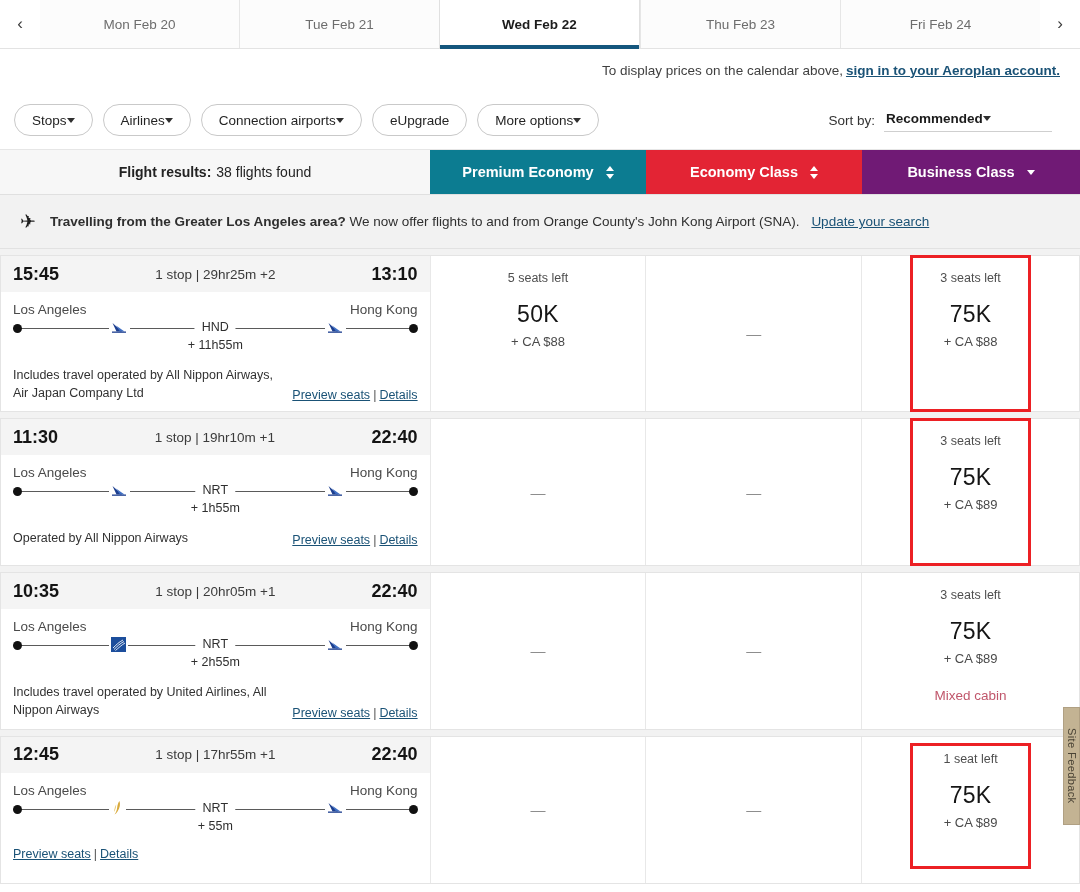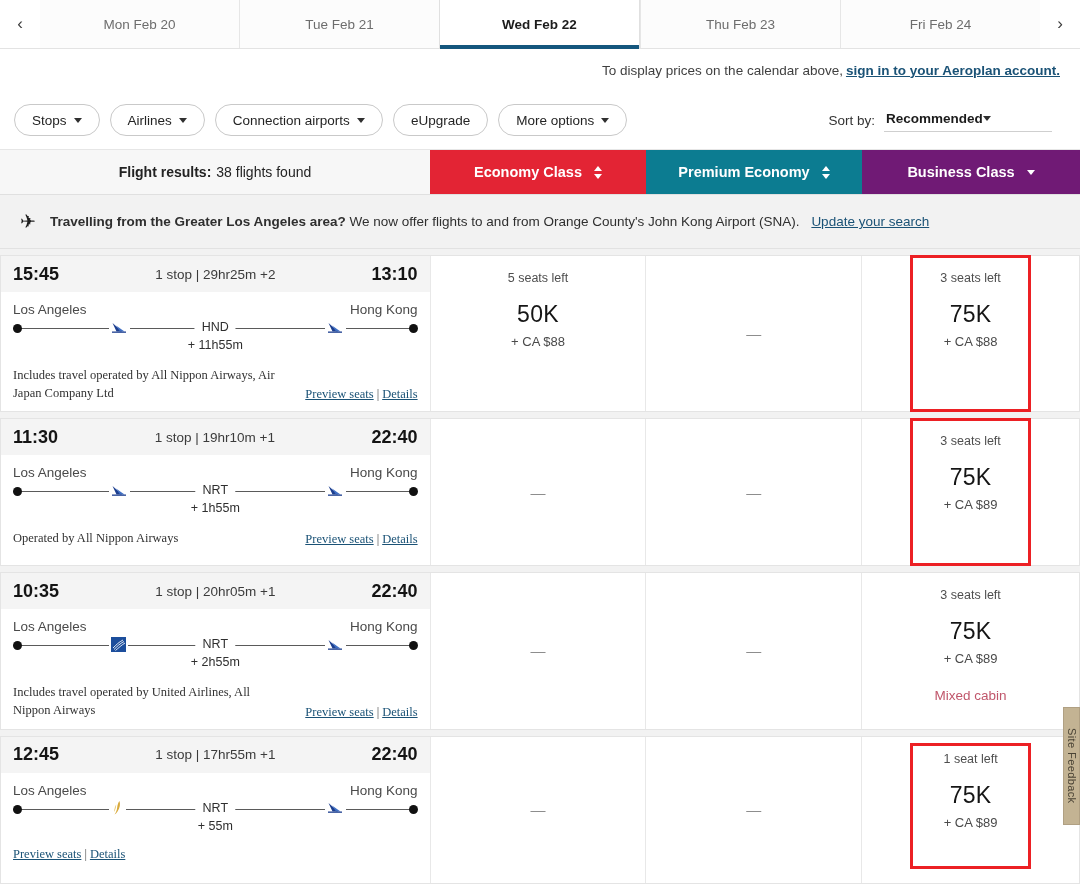--- a/index.html
+++ b/index.html
@@ -89,21 +89,20 @@
     gap: 10px;
   }
   .chip {
     border: 1px solid #c9c9c9;
     border-radius: 20px;
     background: #fff;
     height: 32px;
     padding: 0 17px;
     display: inline-flex;
     align-items: center;
-    gap: 7px;
     font-size: 13.5px;
     color: #242424;
     cursor: pointer;
     white-space: nowrap;
   }
   .caret-dn {
     width: 0; height: 0;
     border-left: 4px solid transparent;
     border-right: 4px solid transparent;
     border-top: 5px solid #303030;
@@ -276,21 +275,20 @@
     color: #2f2f2f;
     margin-top: 2px;
   }
   .opline {
     display: flex;
     align-items: flex-end;
     justify-content: space-between;
     gap: 10px;
     margin-top: 14px;
     padding-bottom: 9px;
-    font-family: Liberation Serif, serif;
   }
   .optext {
     font-size: 12.5px;
     color: #313131;
     line-height: 1.45;
     max-width: 272px;
   }
   .oplinks {
     font-size: 12.5px;
     color: #1a5276;
@@ -418,29 +416,29 @@
       <span class="caret-dn"></span>
     </div>
   </div>
 </div>
 
 <div class="cabinrow">
   <div class="results-cell">
     <b>Flight results:</b>
     <span>38 flights found</span>
   </div>
-  <div class="cabin eco">
-    <span>Economy Class</span>
+  <div class="cabin prem">
+    <span>Premium Economy</span>
     <span class="updn">
         <i class="up"></i>
         <i class="dn"></i>
       </span>
   </div>
-  <div class="cabin prem">
-    <span>Premium Economy</span>
+  <div class="cabin eco">
+    <span>Economy Class</span>
     <span class="updn">
         <i class="up"></i>
         <i class="dn"></i>
       </span>
   </div>
   <div class="cabin busi">
     <span>Business Class</span>
     <span class="caret-wh"></span>
   </div>
 </div>

